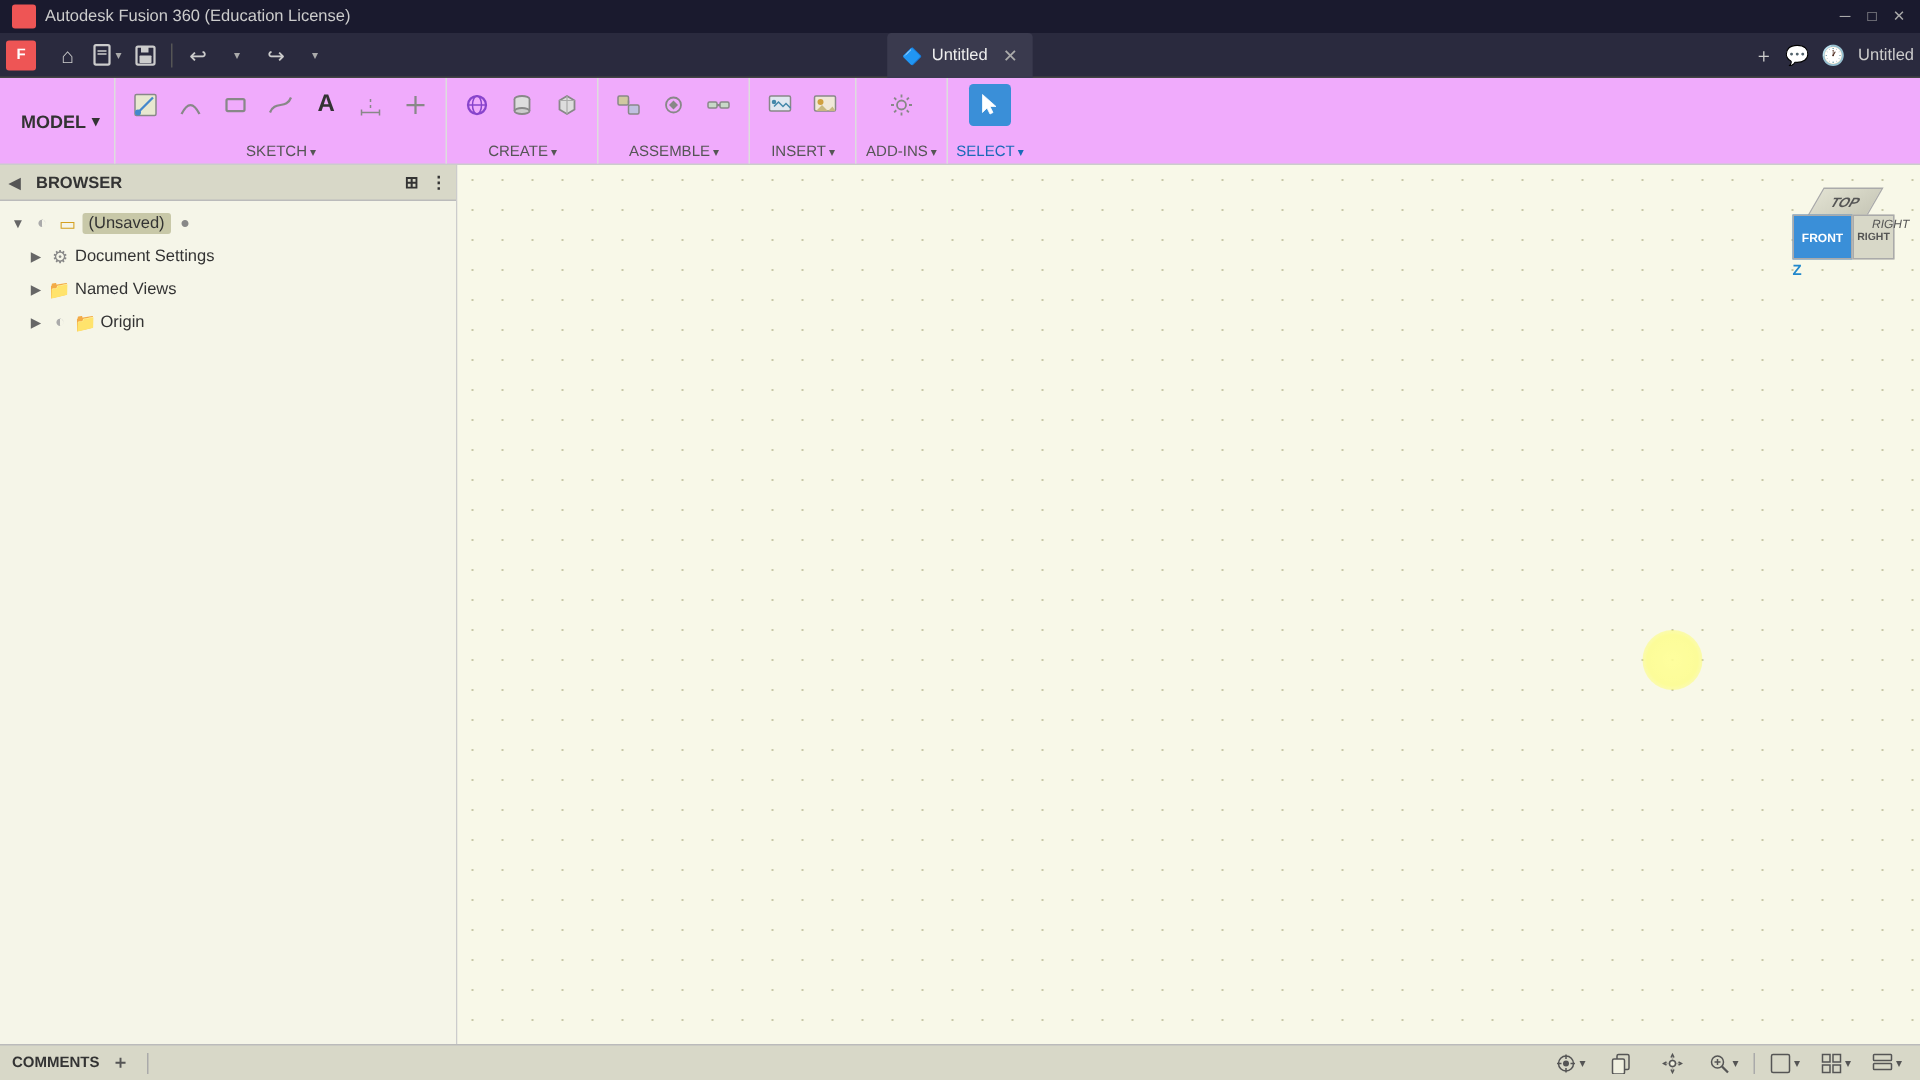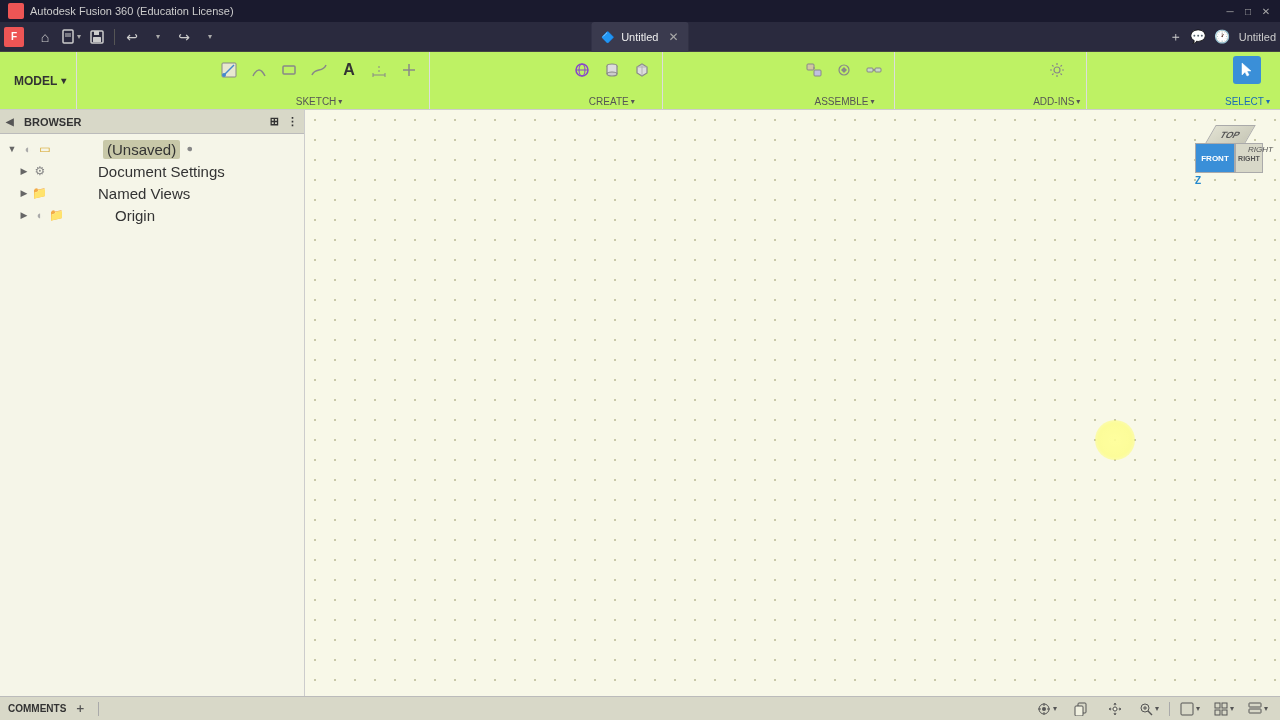--- a/index.html
+++ b/index.html
@@ -103,27 +103,26 @@
       display: flex;
       align-items: center;
       gap: 8px;
       color: #ccc;
     }
     .tab-controls-right span { cursor: pointer; font-size: 13px; }
 
     
     #toolbar {
       height: 58px;
-      background: #bef264;
+      background: #f0abfc;
       border-bottom: 1px solid #ccc;
       display: flex;
       align-items: stretch;
       padding: 0 4px;
       gap: 0;
-      justify-content: space-between;
     }
     .toolbar-group {
       display: flex;
       flex-direction: column;
       align-items: center;
       padding: 4px 6px 2px;
       position: relative;
       border-right: 1px solid #ddd;
     }
     .toolbar-group:last-child { border-right: none; }
@@ -234,23 +233,22 @@
     }
     .tree-icon {
       width: 14px;
       height: 14px;
       display: flex;
       align-items: center;
       justify-content: center;
       font-size: 12px;
     }
     .tree-label {
-      font-size: 15px;
+      font-size: 11px;
       color: #333;
-      margin-left: 48px;
     }
     .tree-label.unsaved {
       background: #c8c8a8;
       padding: 1px 4px;
       border-radius: 2px;
     }
     .tree-eye { color: #aaa; font-size: 11px; }
     .tree-folder { color: #d4a020; }
     .tree-settings { color: #888; }
     .indent-1 { padding-left: 18px; }
@@ -548,20 +546,39 @@
             <rect x="10" y="7" width="6" height="4" rx="1" fill="#c8d8c8" stroke="#888" stroke-width="1"></rect>
             <line x1="8" y1="9" x2="10" y2="9" stroke="#888" stroke-width="1.5"></line>
           </svg>
       </div>
     </div>
     <div class="toolbar-group-label">ASSEMBLE</div>
   </div>
 
 
 
+  <div class="toolbar-group">
+    <div class="toolbar-icons">
+      <div class="tb-btn">
+        <svg viewBox="0 0 18 18" fill="none">
+            <rect x="2" y="3" width="14" height="10" rx="1" fill="#e0e8f0" stroke="#888" stroke-width="1"></rect>
+            <path d="M5 10 L8 7 L11 10 L13 8 L16 11" stroke="#4488aa" stroke-width="1" fill="none"></path>
+            <circle cx="5" cy="7" r="1.5" fill="#4488aa"></circle>
+          </svg>
+      </div>
+      <div class="tb-btn">
+        <svg viewBox="0 0 18 18" fill="none">
+            <rect x="2" y="3" width="14" height="10" rx="1" fill="#f0e8d8" stroke="#888" stroke-width="1"></rect>
+            <circle cx="6" cy="7" r="2" fill="#d0a040"></circle>
+            <path d="M3 13 L7 9 L11 13 L14 10 L16 13" fill="#c8b880" stroke="none"></path>
+          </svg>
+      </div>
+    </div>
+    <div class="toolbar-group-label">INSERT</div>
+  </div>
 
 
   <div class="toolbar-group">
     <div class="toolbar-icons">
       <div class="tb-btn">
         <svg viewBox="0 0 18 18" fill="none">
             <circle cx="9" cy="9" r="3" stroke="#888" stroke-width="1.2" fill="none"></circle>
             <path d="M9 2 L9 4 M9 14 L9 16 M2 9 L4 9 M14 9 L16 9 M4.1 4.1 L5.5 5.5 M12.5 12.5 L13.9 13.9 M13.9 4.1 L12.5 5.5 M5.5 12.5 L4.1 13.9" stroke="#888" stroke-width="1.2"></path>
           </svg>
       </div>

